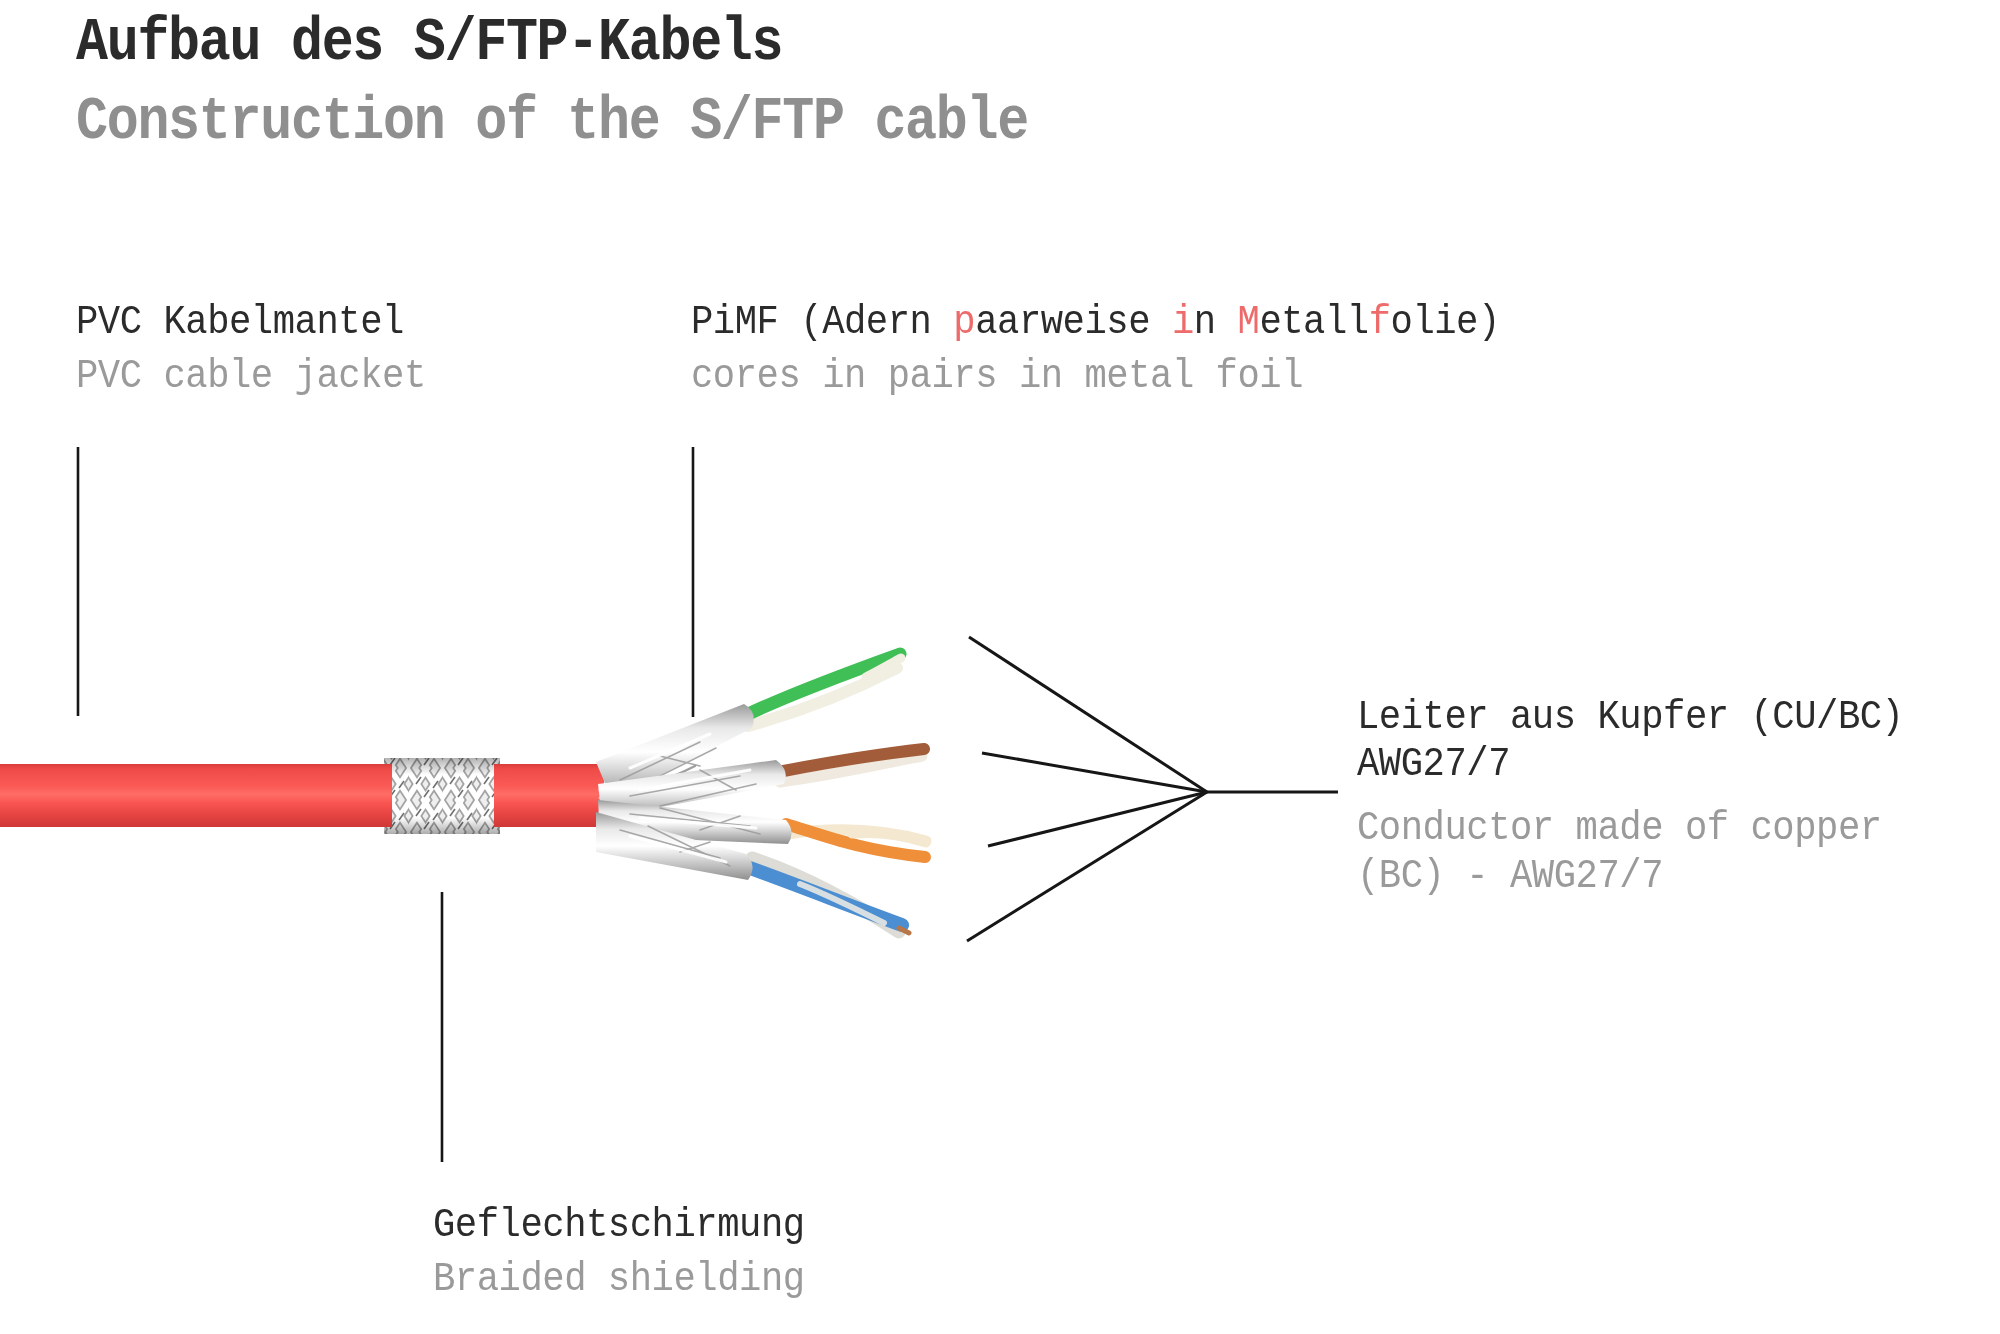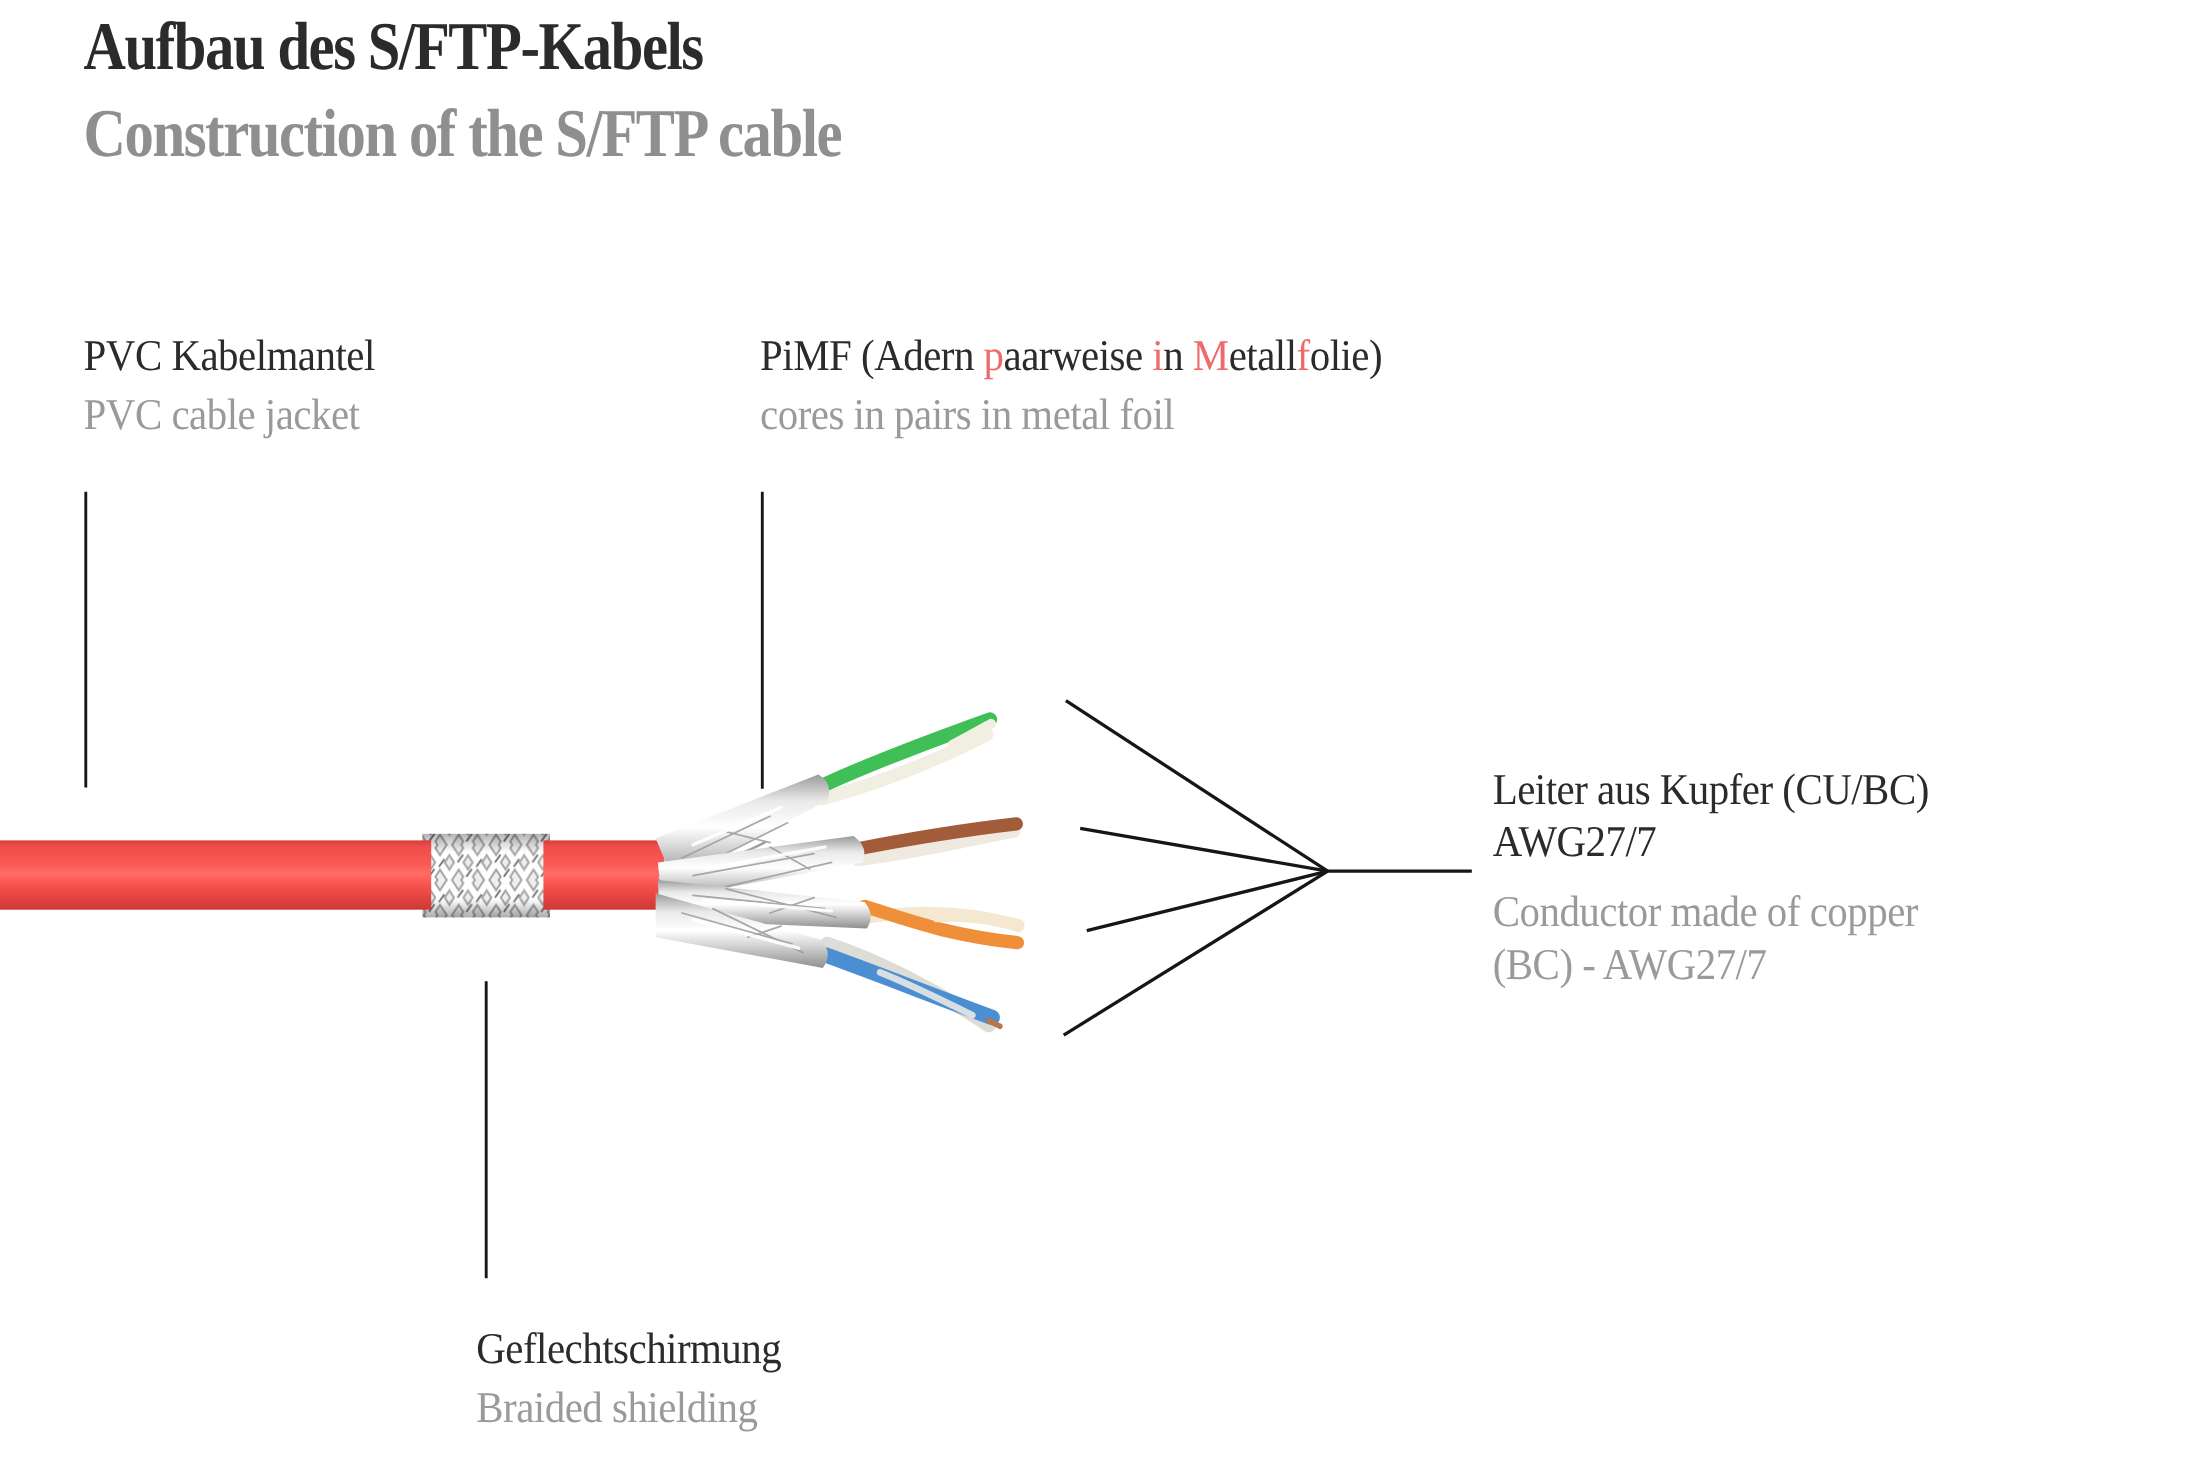--- a/index.html
+++ b/index.html
@@ -1,20 +1,20 @@
 <!DOCTYPE html>
 <html style="--text-dark: #2b2b2b; --text-gray: #9a9a9a; --subtitle-gray: #8f8f8f; --accent-red: #ee6b6b; --jacket-red: #f94d4d; --braid-silver: #efefef; --foil-silver: #d9d9d9; --wire-green: #3fbf55; --wire-brown: #a25c39; --wire-orange: #ef8f3a; --wire-blue: #4b8ed2; --wire-white: #f1eee2; --copper: #b87748; --line-black: #161616;"><head>
 <meta charset="utf-8">
 <style>
   html,body{margin:0;padding:0;background:#ffffff;}
   .page{
     position:relative;
     width:2000px;height:1334px;
     background:#ffffff;
-    font-family:Liberation Serif, serif;
+    font-family:Liberation Mono, monospace;
     overflow:hidden;
   }
   .hdr{position:absolute;left:76px;top:12px;transform:scaleX(.86);transform-origin:left top;}
   .hdr .t1{
     font-size:62px;font-weight:bold;letter-spacing:-1.5px;
     color:var(--text-dark,#2b2b2b);line-height:1.0;white-space:nowrap;
   }
   .hdr .t2{
     font-size:62px;font-weight:bold;letter-spacing:-1.5px;
     color:var(--subtitle-gray,#8f8f8f);line-height:1.0;margin-top:17px;white-space:nowrap;

